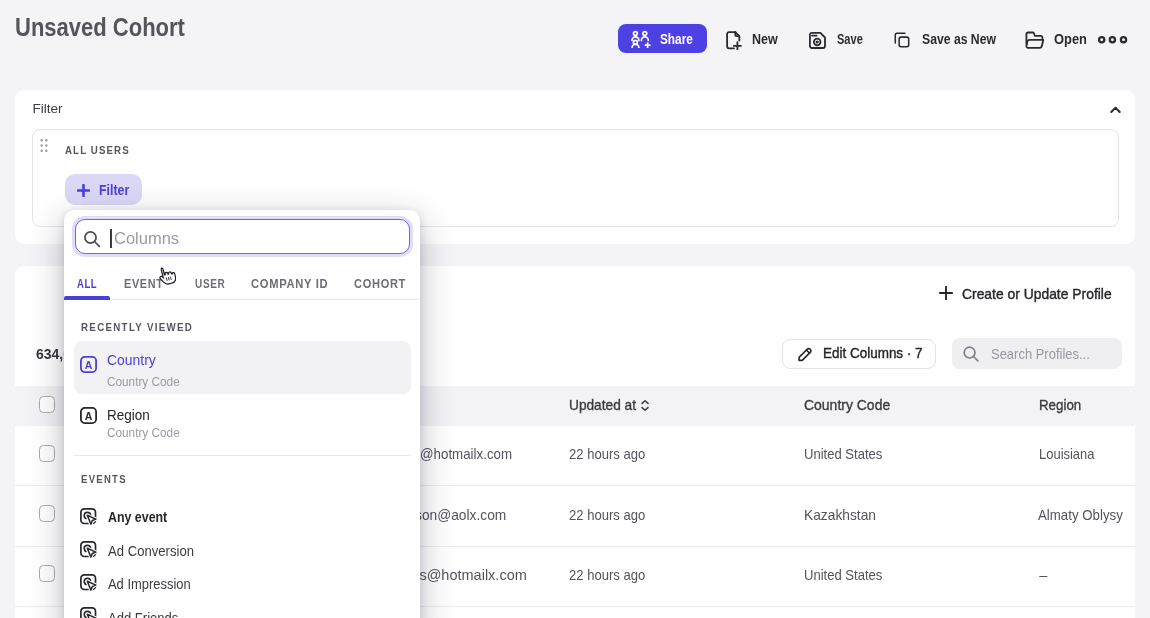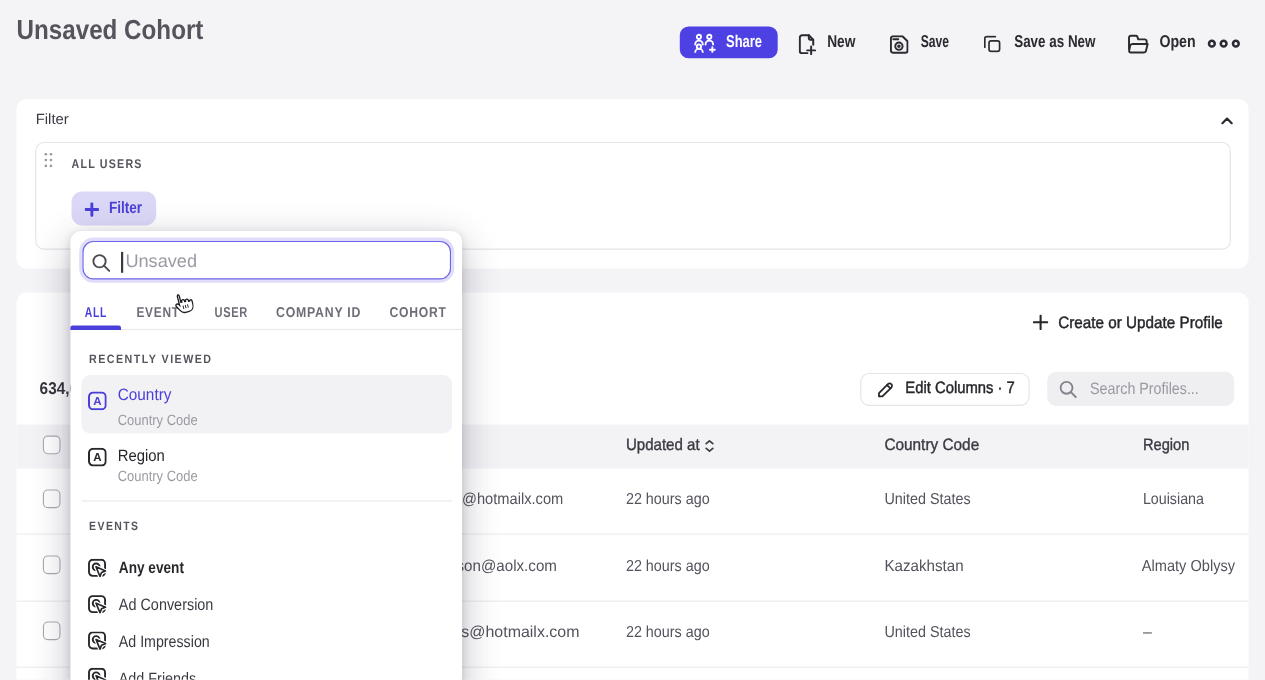--- a/index.html
+++ b/index.html
@@ -141,21 +141,21 @@
 <div class="lab" style="left:1039.2px;top:568px;font-size:14.5px;color:#54535c;">–</div>
 
 <div class="abs" style="left:64px;top:210px;width:356px;height:430px;background:#fff;border-radius:10px;box-shadow:0 10px 34px rgba(35,32,60,0.30), 0 2px 8px rgba(35,32,60,0.14);"></div>
 
 <div class="abs" style="left:75px;top:219px;width:335px;height:35px;background:#fff;border:1.5px solid #6e65e8;border-radius:10px;box-shadow:0 0 0 3px rgba(110,101,232,0.22);"></div>
 <svg style="left:83px;top:230px;" width="18" height="18" viewBox="0 0 19 19" fill="none" stroke="#4b4a54" stroke-width="1.8" stroke-linecap="round">
     <circle cx="7.9" cy="7.9" r="5.9"></circle>
     <path d="M12.4 12.4 L17.2 17.2"></path>
   </svg>
 <div class="abs" style="left:110.2px;top:228.5px;width:1.6px;height:19.5px;background:#3a3a44;"></div>
-<div class="lab" style="left:114px;top:229.5px;font-size:16.5px;color:#9b9aa3;">Unsaved</div>
+<div class="lab" style="left:114px;top:229.5px;font-size:16.5px;color:#9b9aa3;">Columns</div>
 
 <div class="abs" style="left:64px;top:298.5px;width:356px;height:1px;background:#e9e8ec;"></div>
 <div class="lab" style="left:77.2px;top:277.2px;font-size:13px;font-weight:700;letter-spacing:0.8px;color:#4a3fd8;transform:scaleX(0.73);">ALL</div>
 <div class="abs" style="left:64px;top:295.5px;width:46px;height:4px;background:#4a3fd8;border-radius:2px 2px 0 0;"></div>
 <div class="lab" style="left:123.6px;top:277.2px;font-size:13px;font-weight:700;letter-spacing:0.8px;color:#6e6d77;transform:scaleX(0.833);">EVENT</div>
 <div class="lab" style="left:194.6px;top:277.2px;font-size:13px;font-weight:700;letter-spacing:0.8px;color:#6e6d77;transform:scaleX(0.774);">USER</div>
 <div class="lab" style="left:251.4px;top:277.2px;font-size:13px;font-weight:700;letter-spacing:0.8px;color:#6e6d77;transform:scaleX(0.86);">COMPANY ID</div>
 <div class="lab" style="left:354px;top:277.2px;font-size:13px;font-weight:700;letter-spacing:0.8px;color:#6e6d77;transform:scaleX(0.851);">COHORT</div>
 
 <svg style="left:157px;top:265.5px;" width="19" height="21" viewBox="0 0 18 20">

